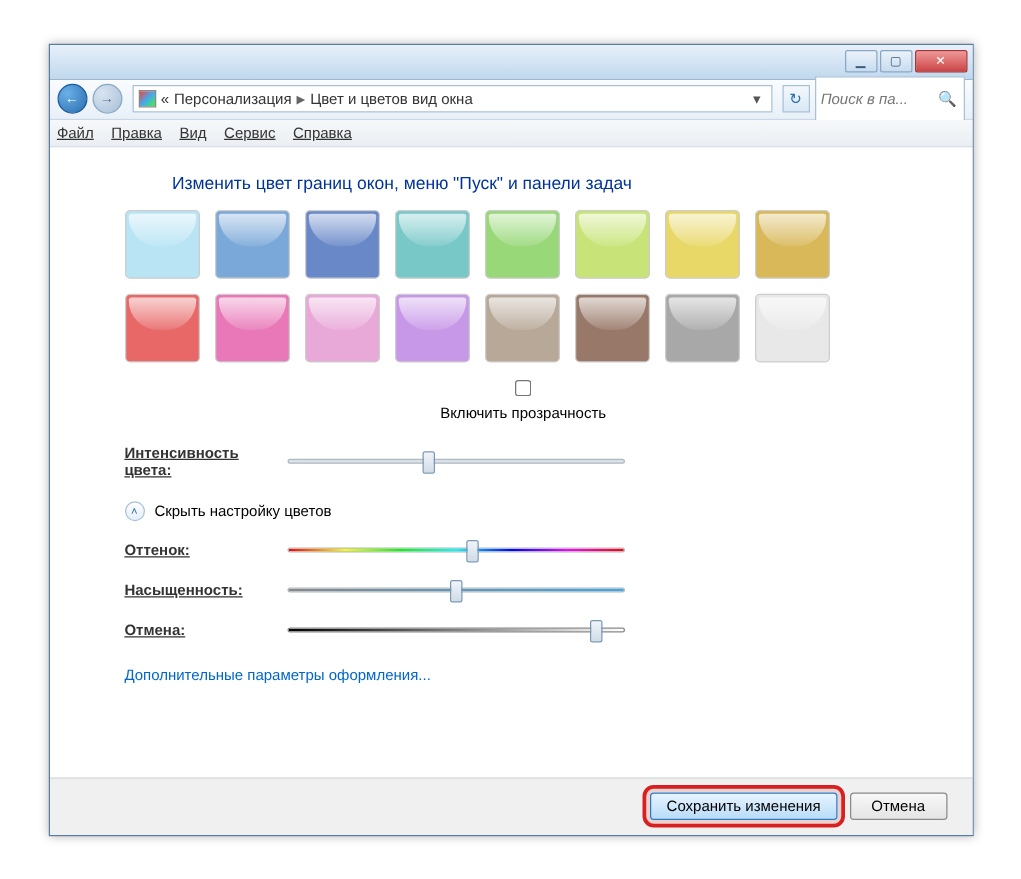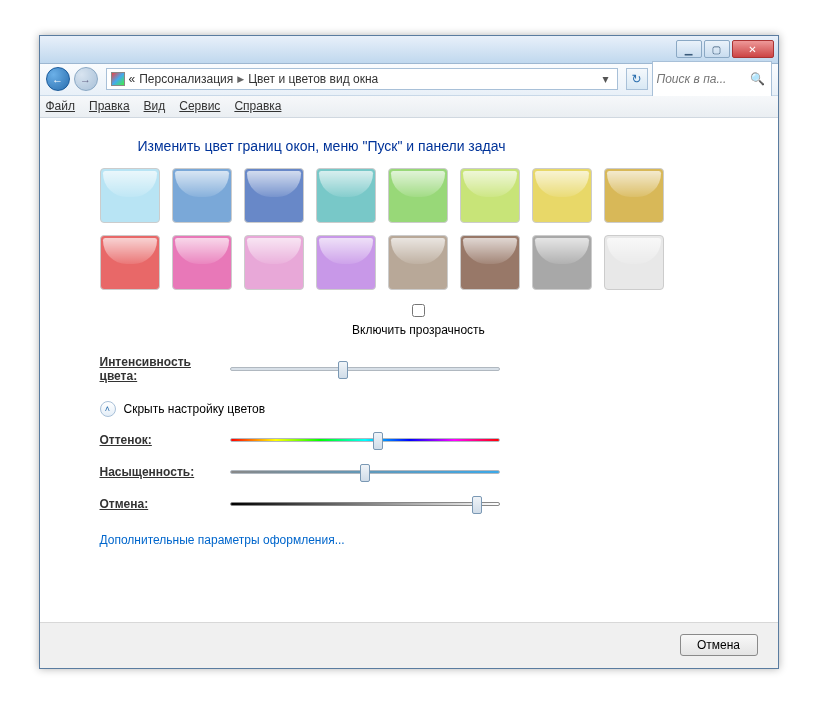--- a/index.html
+++ b/index.html
@@ -142,16 +142,17 @@
       <span class="lbl"><u>Отмена:</u></span>
       <div class="track grad-bri">
         <div class="thumb" id="thumb-bri" style="left: 92%;"></div>
       </div>
     </div>
 
     <span class="link">Дополнительные параметры оформления...</span>
   </div>
 
   <div class="footer">
+    <button class="btn primary">Сохранить изменения</button>
     <button class="btn">Отмена</button>
   </div>
 
 </div>
 
 </body></html>

